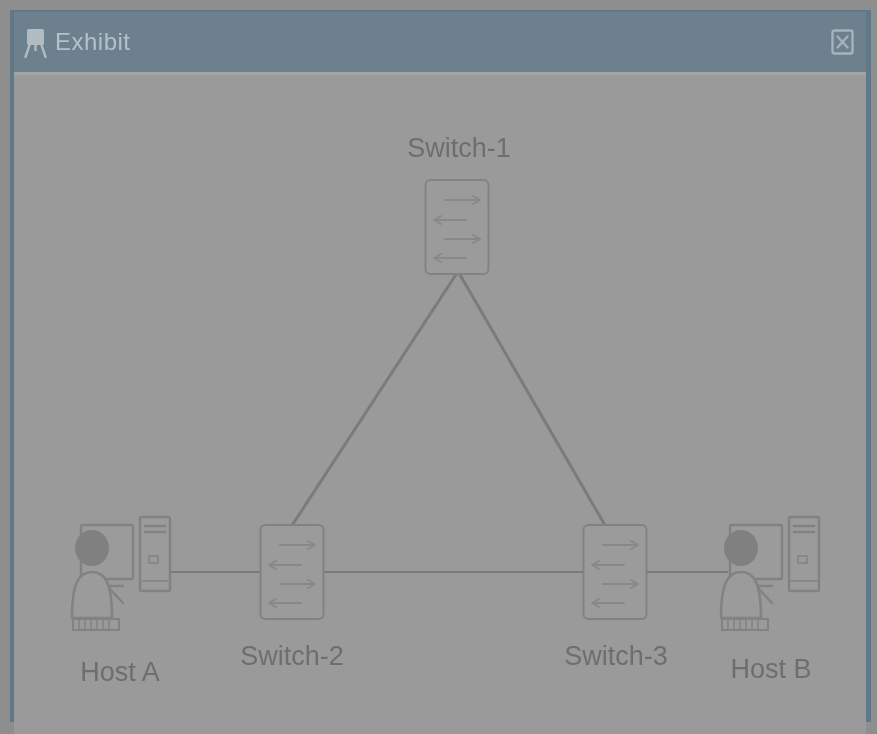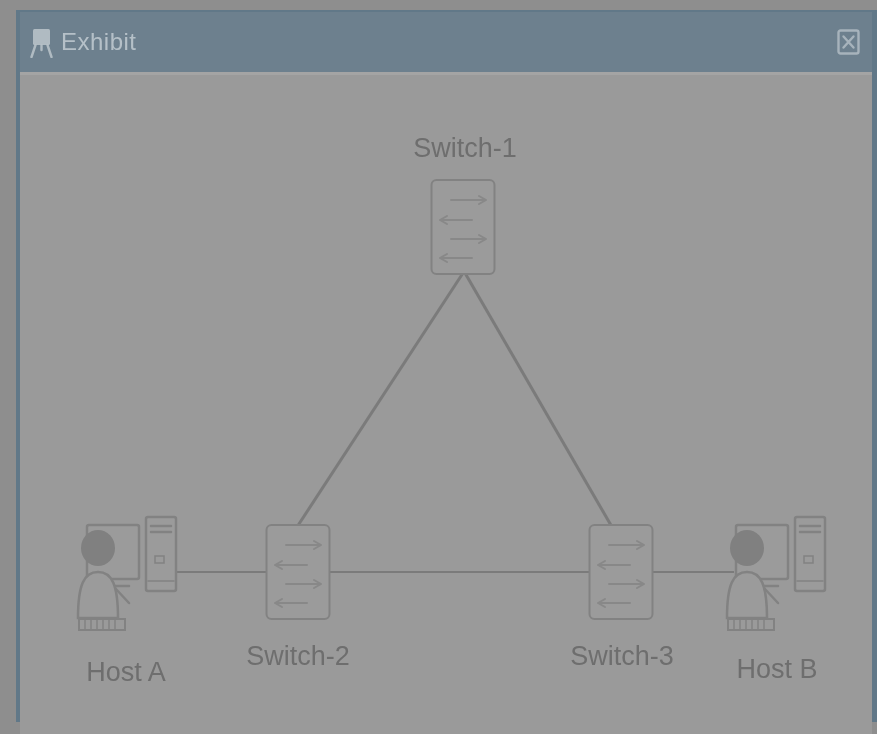--- a/index.html
+++ b/index.html
@@ -3,21 +3,21 @@
 <meta charset="utf-8">
 <style>
   html,body{margin:0;padding:0}
   body{
     width:877px;height:734px;position:relative;overflow:hidden;
     background:var(--desktop_bg,#8e8e8e);
     font-family:"Liberation Sans",sans-serif;
   }
   .stage{position:absolute;inset:0}
   .window{
-    position:absolute;left:16px;top:10px;width:861px;height:712px;
+    position:absolute;left:10px;top:10px;width:861px;height:712px;
     box-sizing:border-box;
     border-style:solid;border-color:var(--window_border,#617888);
     border-width:2px 5px 9px 4px;
     background:var(--canvas_bg,#9a9a9a);
   }
   .titlebar{
     height:60px;background:var(--titlebar_bg,#6d808e);
     display:flex;align-items:center;padding:0 6px;
   }
   .title-icon{display:inline-flex;margin-left:2px;flex:0 0 auto}

